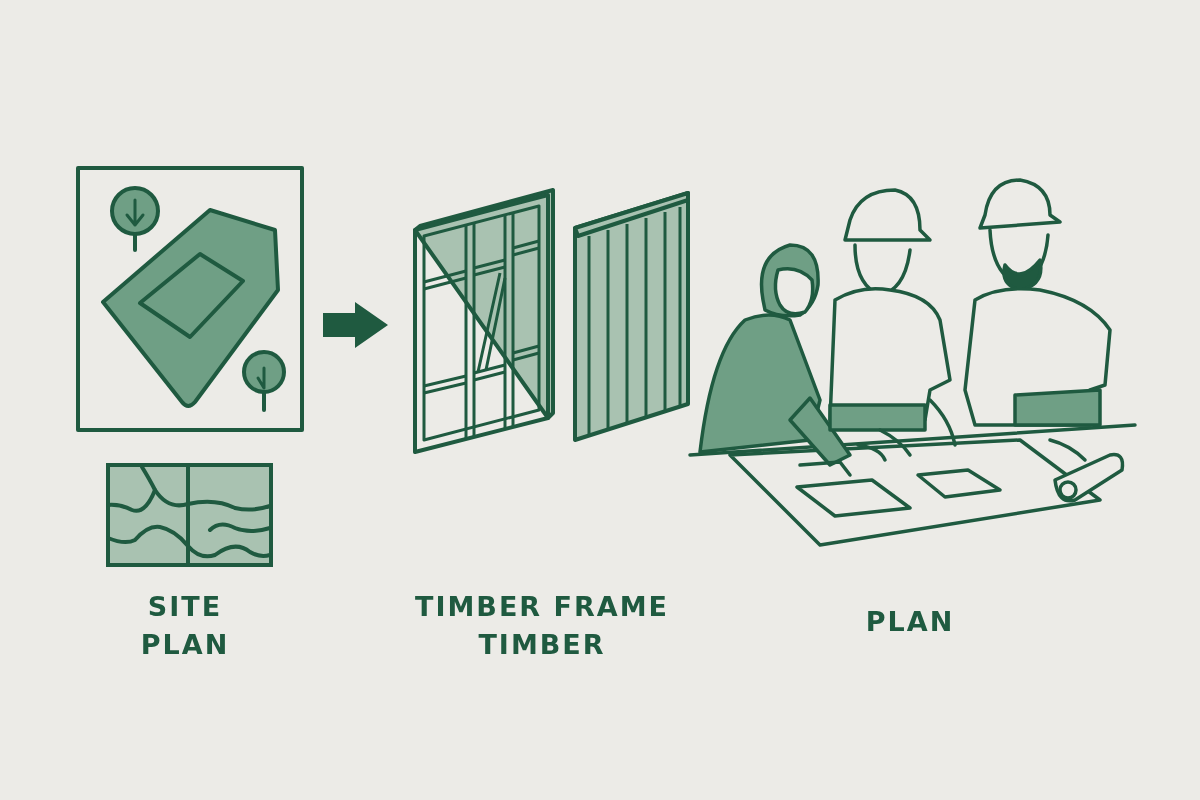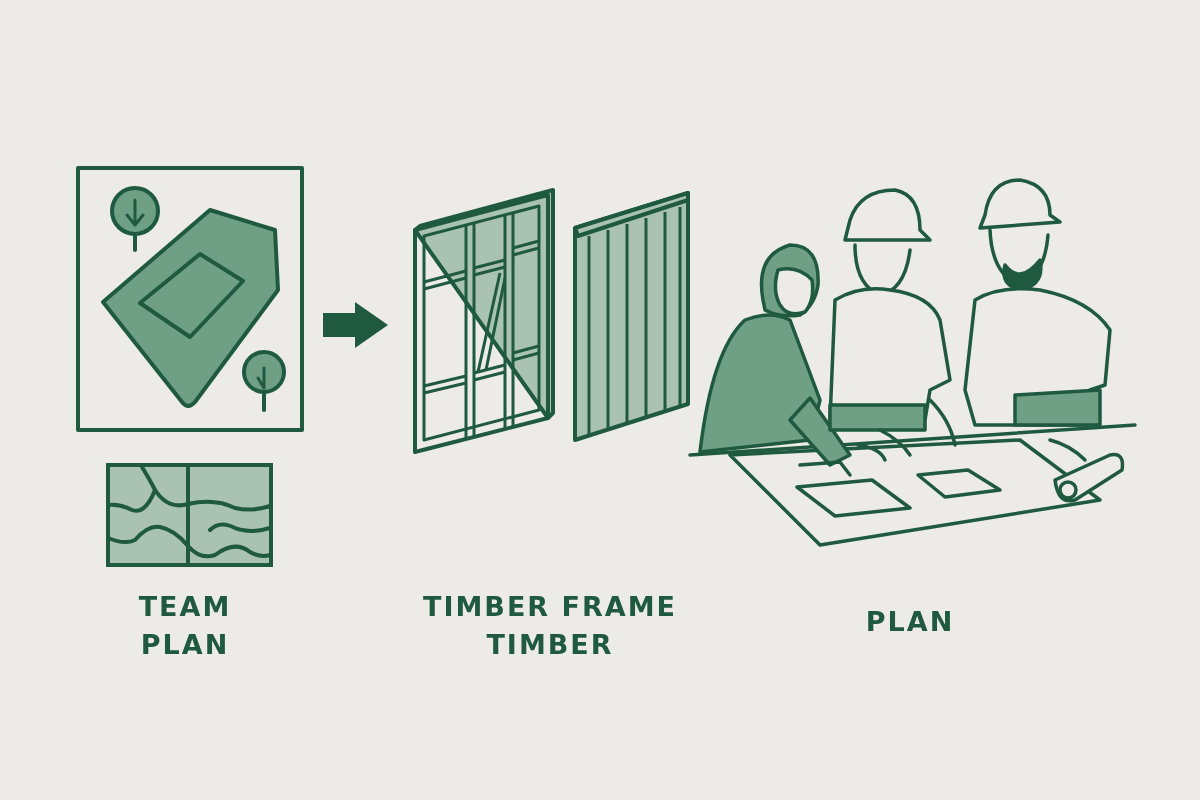--- a/index.html
+++ b/index.html
@@ -1,20 +1,20 @@
 <!DOCTYPE html>
 <html><head>
 <meta charset="utf-8">
 <style>
   html,body{margin:0;padding:0;}
   body{width:1200px;height:800px;background:#ecebe7;position:relative;overflow:hidden;font-family:"DejaVu Sans",sans-serif;}
   svg.art{position:absolute;left:0;top:0;}
   .label{position:absolute;color:#1f5a40;font-family:"DejaVu Sans",sans-serif;font-weight:bold;font-size:27px;letter-spacing:2px;text-align:center;line-height:38px;}
   #lbl-site{left:120px;top:588px;width:130px;}
-  #lbl-timber{left:400px;top:588px;width:300px;}
+  #lbl-timber{left:392px;top:588px;width:300px;}
   #lbl-team{left:830px;top:603px;width:160px;}
 </style>
 </head>
 <body>
 
 <svg class="art" width="1200" height="800" viewBox="0 0 1200 800" xmlns="http://www.w3.org/2000/svg">
 
   <g stroke="#1f5a40" stroke-width="4" stroke-linejoin="round" stroke-linecap="round">
     <rect x="78" y="168" width="224" height="262" fill="none"></rect>
 
@@ -107,21 +107,21 @@
     <path d="M985,215 Q990,180 1020,180 Q1050,185 1050,215 L1060,222 L980,228 Z" fill="#ecebe7"></path>
     <path d="M990,230 Q992,275 1020,285 Q1045,275 1048,235"></path>
     <path d="M1005,265 Q1020,285 1040,260 Q1045,285 1020,290 Q1000,285 1005,265 Z" fill="#1f5a40"></path>
     <path d="M975,300 Q1000,285 1040,290 Q1090,300 1110,330 L1105,385 L1090,390 L1090,425 L975,425 L965,390 Z" fill="#ecebe7"></path>
     <path d="M1015,395 L1100,390 L1100,425 L1015,425 Z" fill="#6f9f85"></path>
     <path d="M1050,440 Q1070,445 1085,460"></path>
   </g>
 </svg>
 
 <div class="label" id="lbl-site">
-  <div>TEAM</div>
+  <div>SITE</div>
   <div>PLAN</div>
 </div>
 <div class="label" id="lbl-timber">
   <div>TIMBER FRAME</div>
   <div>TIMBER</div>
 </div>
 <div class="label" id="lbl-team">
   <div>PLAN</div>
 </div>
 

